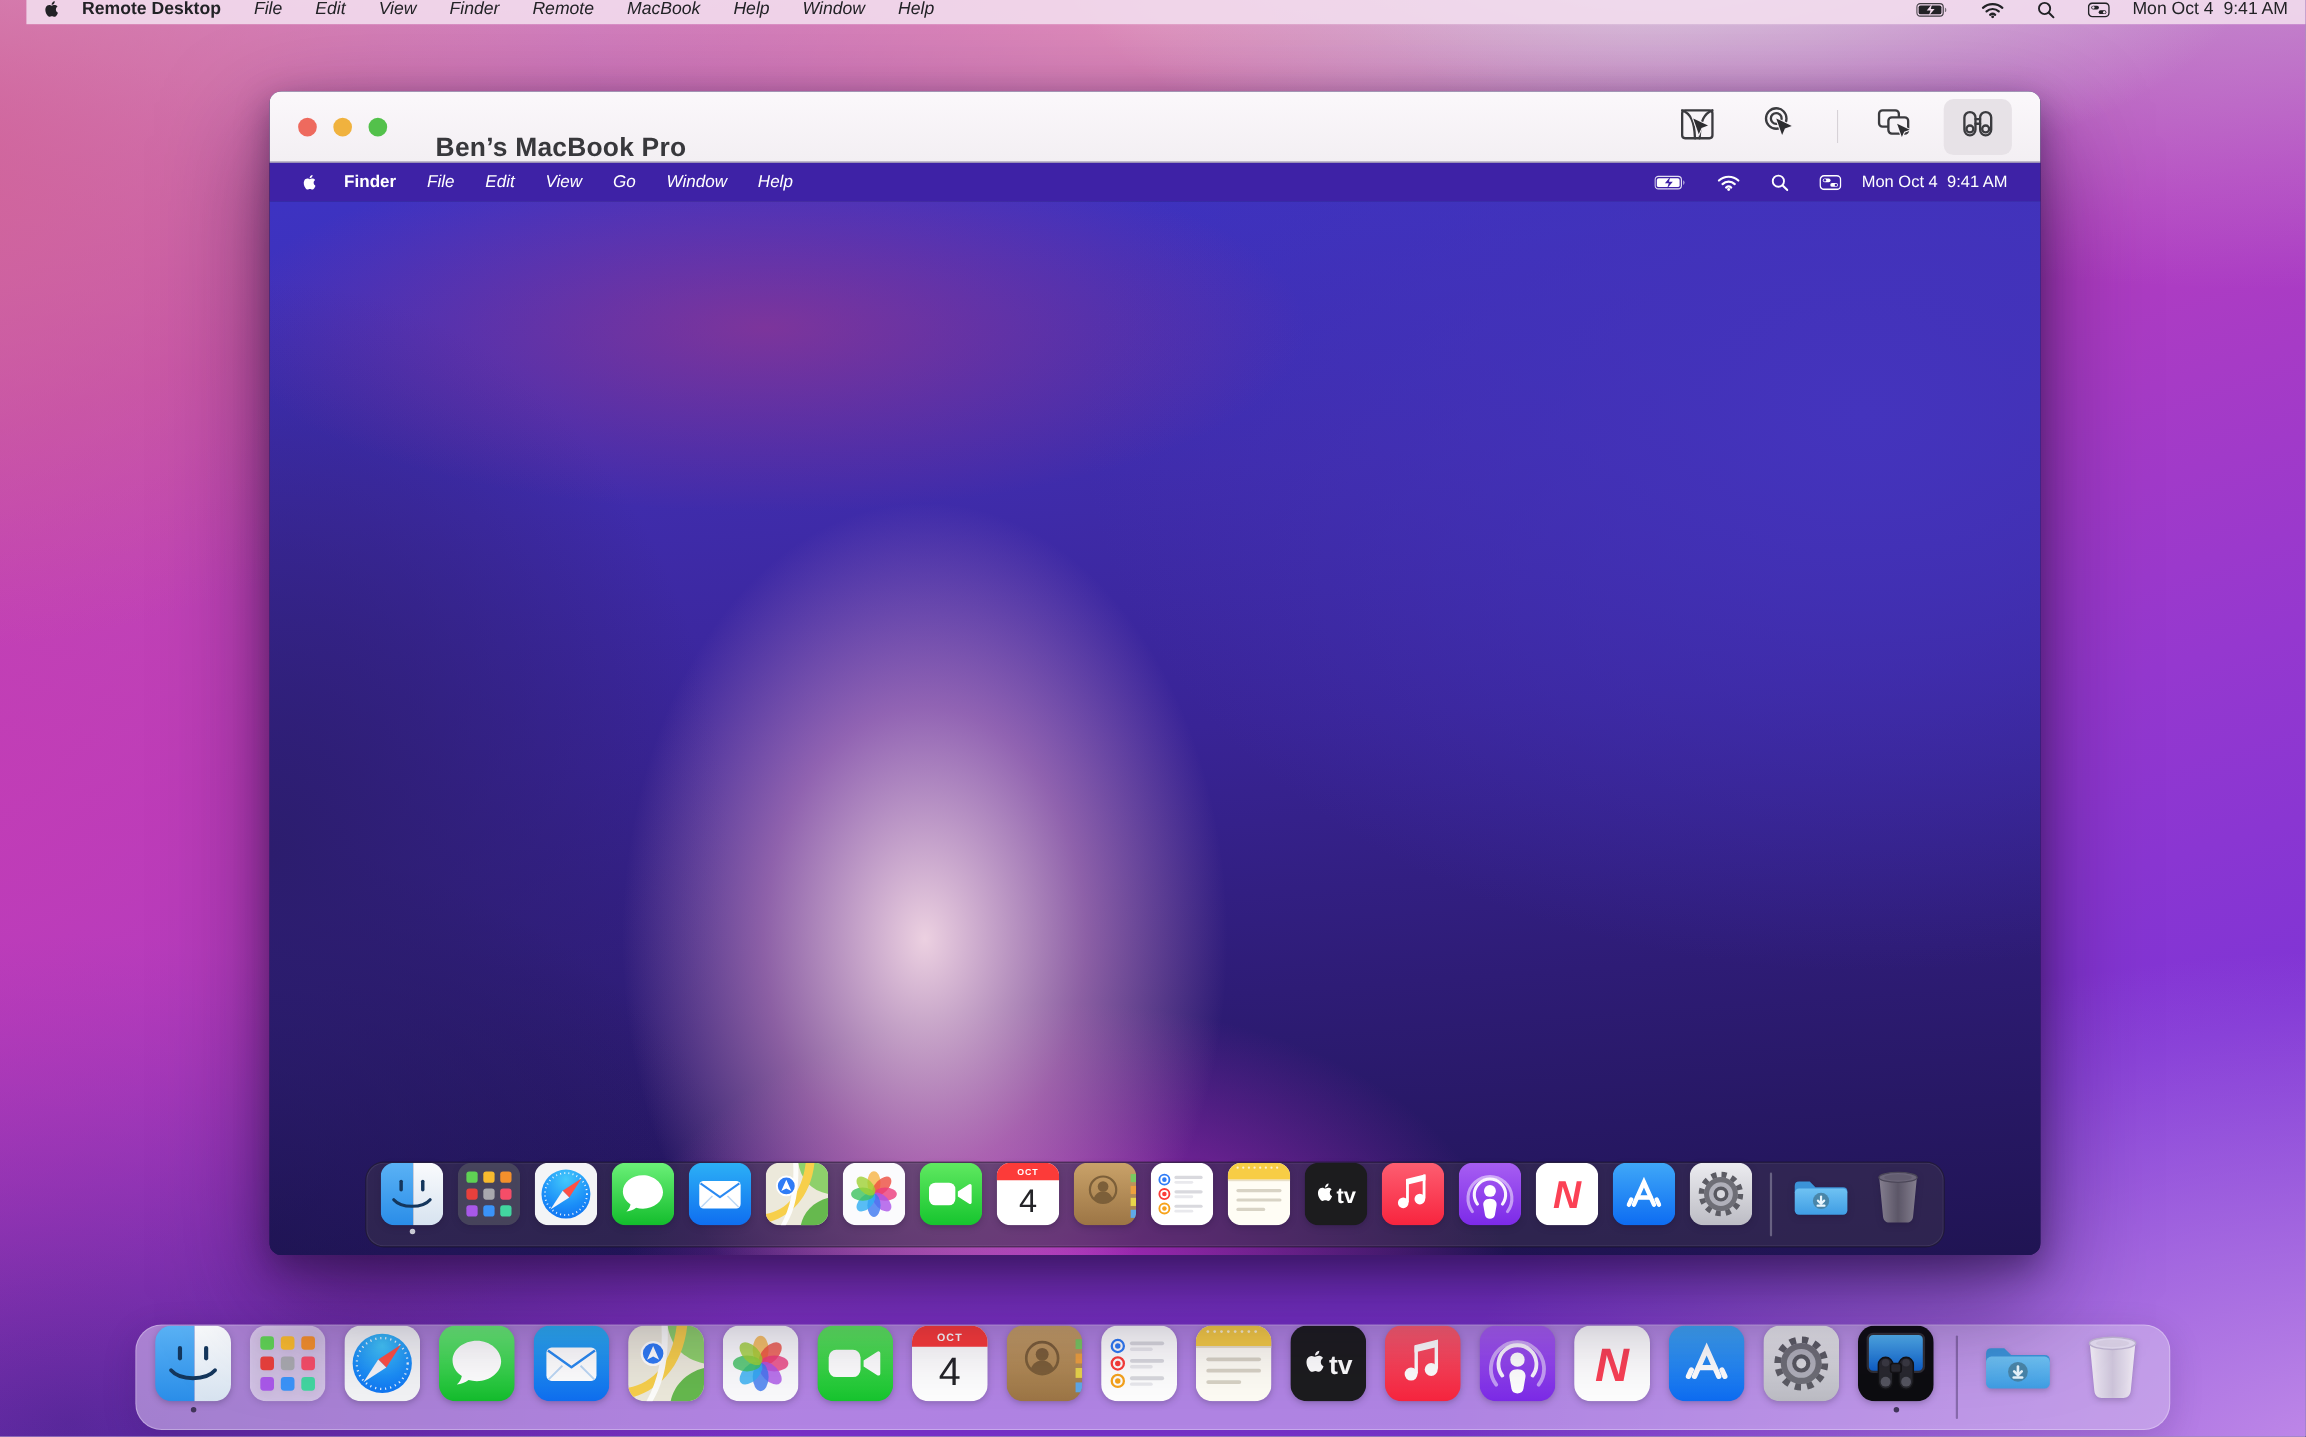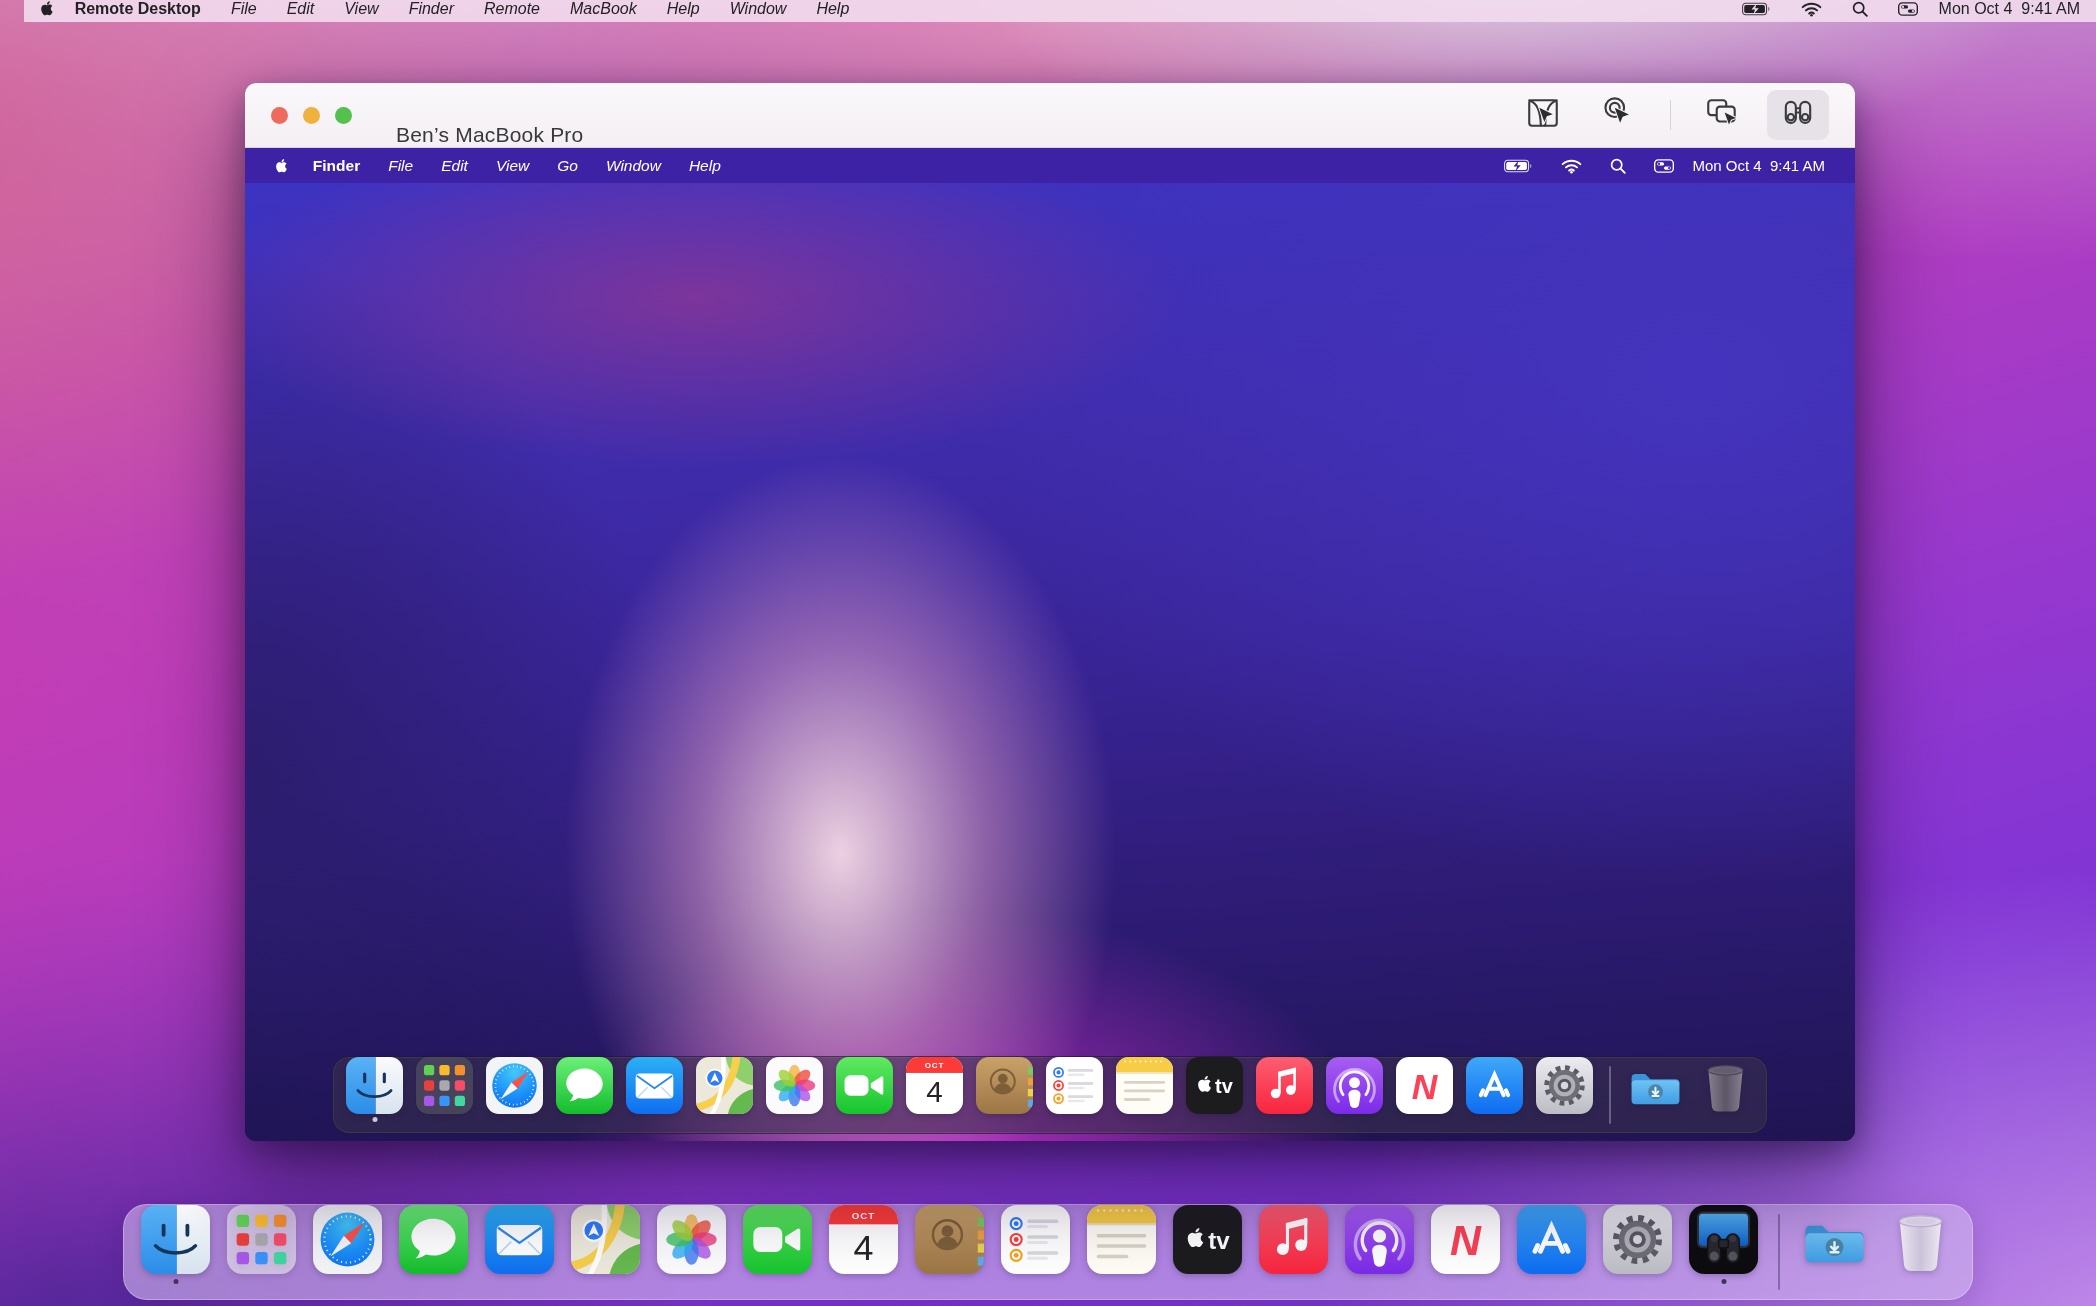--- a/index.html
+++ b/index.html
@@ -36,21 +36,21 @@
     box-shadow:0 40px 95px rgba(25,10,50,.55), 0 10px 30px rgba(25,10,50,.4);
     background:#1d1250;z-index:10;}
   #titlebar{height:64px;flex:0 0 auto;display:flex;align-items:center;
     background:linear-gradient(180deg,#fbf8fb 0%,#f3eff3 100%);
     border-bottom:1px solid #d9d4d9;padding:0 26px;}
   .traffic{display:flex;column-gap:15px;margin-right:44px;}
   .tl{width:17px;height:17px;border-radius:50%;}
   .tl.red{background:#ee6a5e;}
   .tl.yellow{background:#f0b23e;}
   .tl.green{background:#53c14b;}
-  .win-title{font-size:21px;font-weight:400;color:#38383c;letter-spacing:.2px;white-space:pre;margin-top:40px;}
+  .win-title{font-size:24px;font-weight:700;color:#38383c;letter-spacing:.2px;white-space:pre;margin-top:40px;}
   .tb-right{margin-left:auto;display:flex;align-items:center;column-gap:14px;}
   .tb-btn{display:flex;align-items:center;justify-content:center;padding:7px 13px;border-radius:9px;}
   .tb-btn.selected{background:#e7e2e7;}
   .tb-divider{width:1px;height:30px;background:#d7d2d7;margin:0 6px;}
   
   #remote-menubar{height:35px;flex:0 0 auto;display:flex;align-items:center;background:#3e22a6;
     color:#fff;font-size:15.5px;padding:0 30px;}
   #remote-menubar .apple{display:flex;align-items:center;margin-right:26px;}
   #remote-menubar .appname{font-weight:700;margin-right:28px;white-space:pre;}
   #remote-menubar .menu-row{column-gap:28px;}

